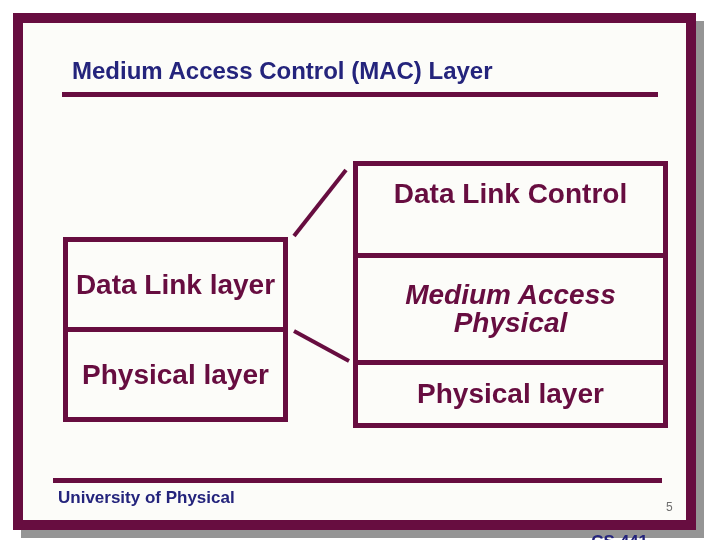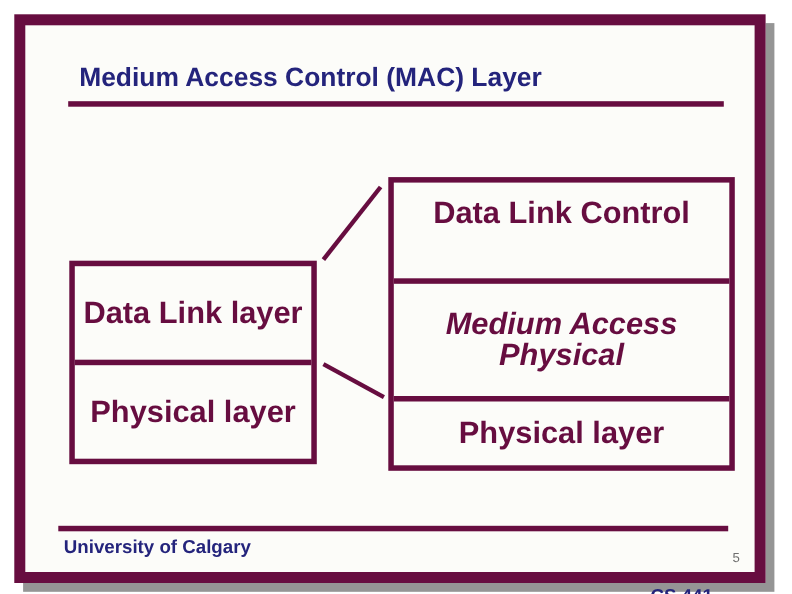--- a/index.html
+++ b/index.html
@@ -97,17 +97,17 @@
   <div class="box right-box">
     <div class="cell cell-r1">Data Link Control</div>
     <div class="cell cell-r2">
       <span>Medium Access</span>
       <span>Physical</span>
     </div>
     <div class="cell cell-r3">Physical layer</div>
   </div>
 
   <div class="footer-line"></div>
-  <div class="footer-left">University of Calgary</div>
+  <div class="footer-left">University of Physical</div>
   <div class="footer-right">CS 441</div>
   <div class="page-number">5</div>
 
 </div>
 
 </body></html>

